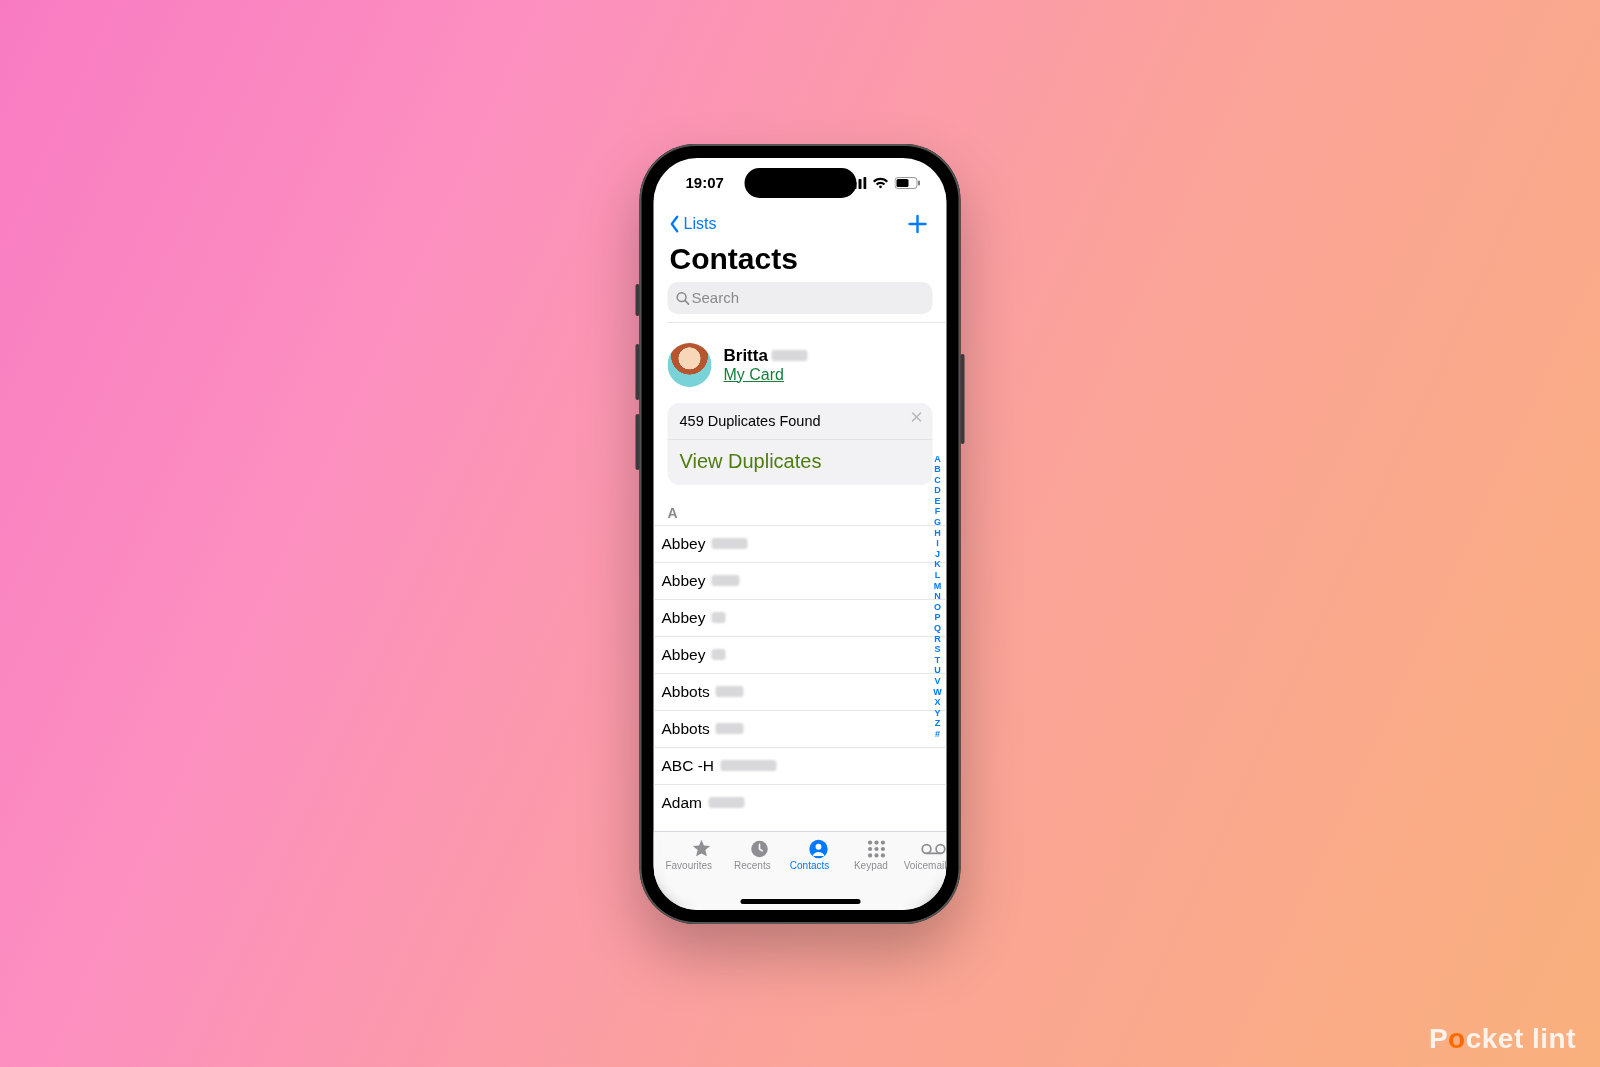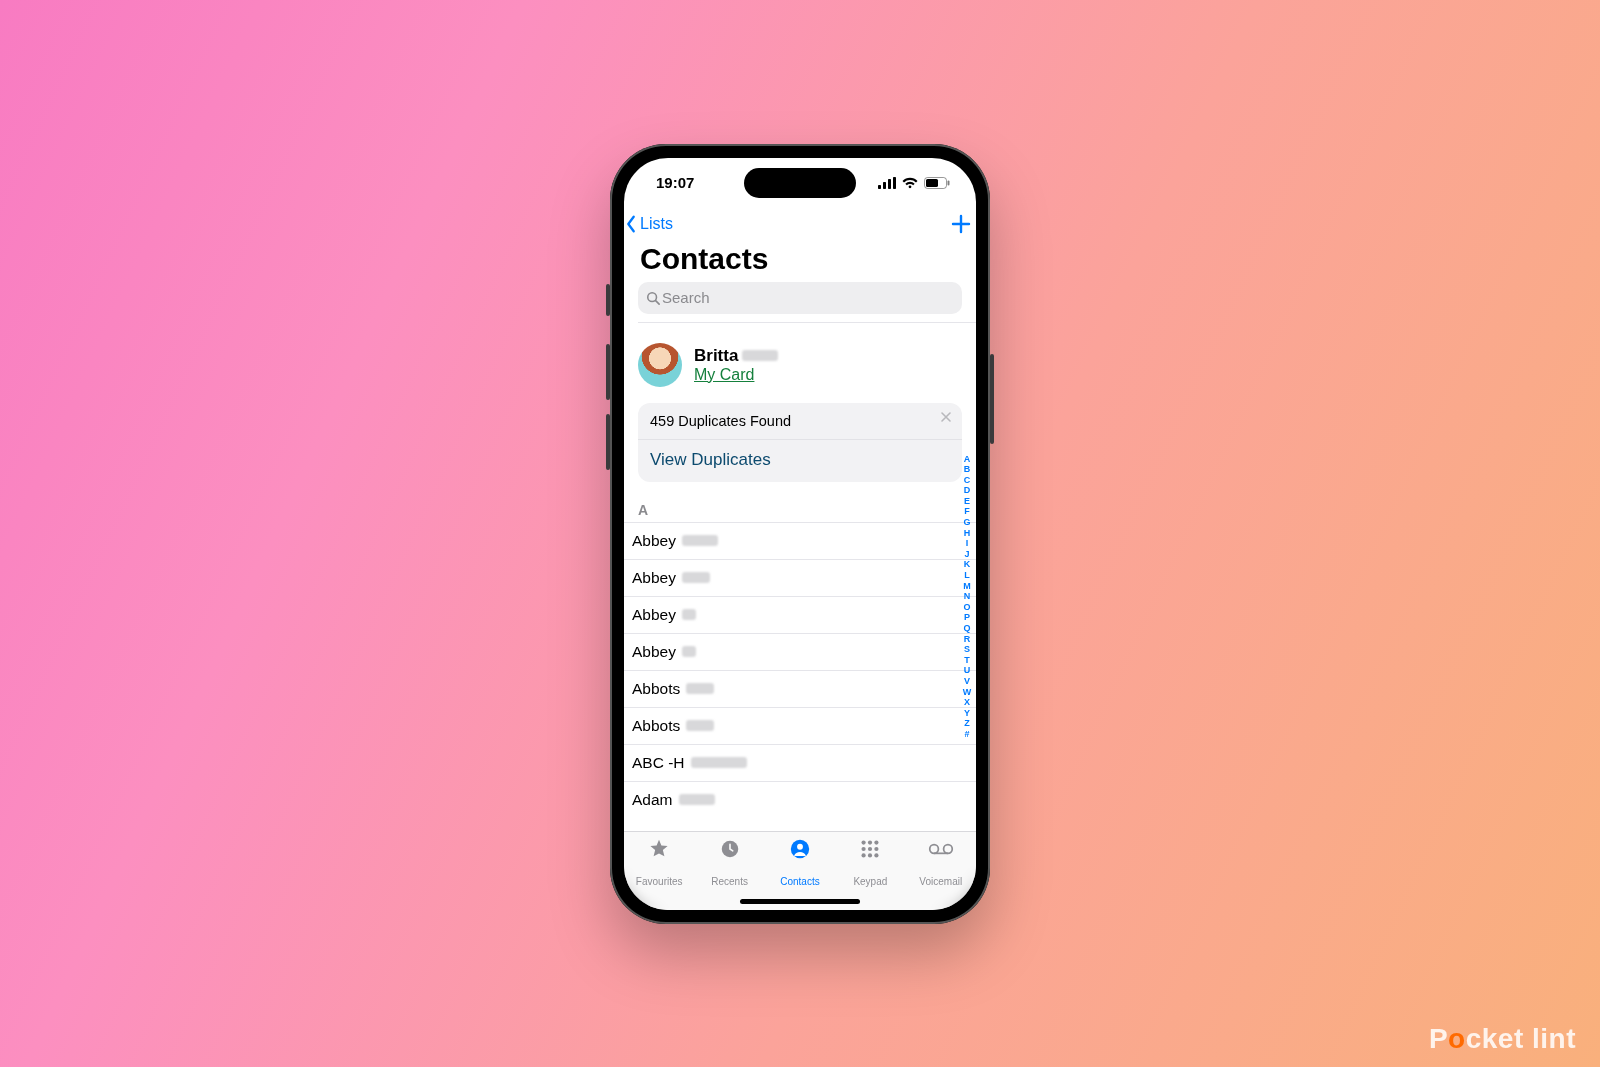--- a/index.html
+++ b/index.html
@@ -26,21 +26,21 @@
     letter-spacing: 0.5px;
     user-select: none;
   }
   .watermark .o { color: #ff6a00; }
   
   .phone {
     position: absolute;
     left: 50%;
     top: 50%;
     transform: translate(-50%, -50%);
-    width: 380px;
+    width: 321px;
     height: 780px;
     border-radius: 56px;
     background: #000;
     box-shadow: 0 30px 60px rgba(0,0,0,0.25), 0 0 0 2px #555 inset;
     padding: 14px;
     box-sizing: border-box;
   }
   .side-btn { position:absolute; background:#3a3a3c; border-radius:3px; }
   .sb-left1 { left:-4px; top:140px; width:4px; height:32px; }
   .sb-left2 { left:-4px; top:200px; width:4px; height:56px; }
@@ -73,21 +73,21 @@
     justify-content: space-between;
     padding: 0 26px 0 32px;
     font-size: 15px;
     font-weight: 600;
     color: #000;
   }
   .status-right { display:flex; align-items:center; gap:6px; }
   
   .navbar {
     display:flex; align-items:center; justify-content:space-between;
-    padding: 0 0;
+    padding: 0 14px;
     height: 32px;
   }
   .nav-back { display:flex; align-items:center; gap:2px; color:#007aff; font-size:16px; }
   .nav-add { color:#007aff; font-size:28px; font-weight:300; line-height:1; padding-right:4px;}
   .title {
     font-size: 30px;
     font-weight: 700;
     color:#000;
     padding: 2px 16px 6px 16px;
   }
@@ -127,21 +127,21 @@
     background:#f2f2f4;
     border-radius:12px;
     padding: 10px 12px 0 12px;
     font-size:13px;
     color:#7a7a7e;
     position:relative;
   }
   .dups .dtitle { font-size:14.5px; font-weight:400; color:#000; margin-bottom:3px;}
   .dups .close { position:absolute; right:10px; top:8px; color:#b8b8bc; font-size:14px;}
   .dups .divider { height:1px; background:#e2e2e6; margin:10px -12px 0 -12px; }
-  .dups .link { color:#0c4a6e; font-size:17px; padding:10px 0 12px 0; }
+  .dups .link { color:#4d7c0f; font-size:20px; padding:10px 0 12px 0; }
   
   .section-head {
     color:#8a8a8e; font-size:14px; font-weight:600;
     padding: 8px 14px 4px 14px;
   }
   
   .list { position:relative; }
   .row {
     padding: 9px 8px;
     font-size:15.5px;
@@ -179,21 +179,21 @@
     height:72px;
     background:#f8f8f8cc;
     backdrop-filter: blur(6px);
     border-top:1px solid #d8d8dc;
     display:flex;
     justify-content:space-around;
     align-items:flex-start;
     padding-top:6px;
   }
   .tab {
-    display:flex; flex-direction:column; align-items:center; gap:16px;
+    display:flex; flex-direction:column; align-items:flex-end; gap:0;
     color:#8e8e93; font-size:10px; width:60px;
   }
   .tab.active { color:#007aff; }
   .tab .ticon { height:22px; display:flex; align-items:center; justify-content:center; }
   .home-ind {
     position:absolute; left:50%; bottom:6px; transform:translateX(-50%);
     width:120px; height:5px; border-radius:3px; background:#000;
   }
   svg { display:block; }
 </style>

